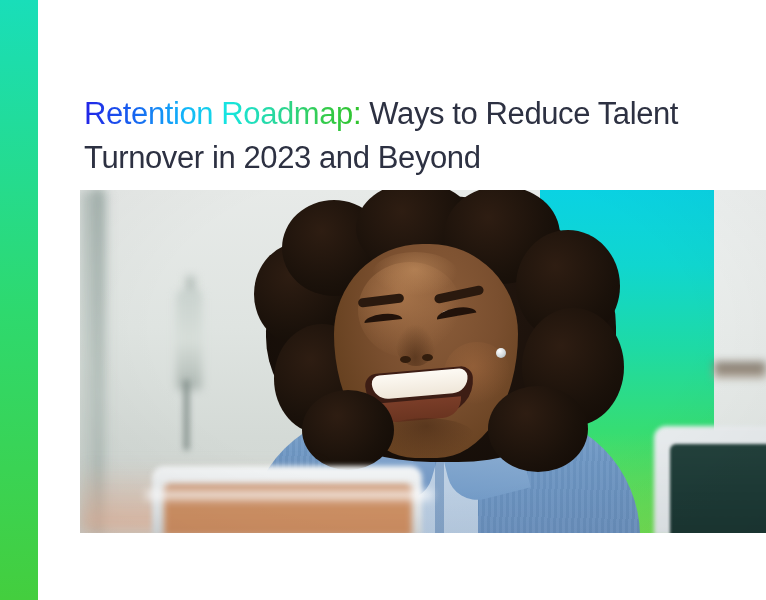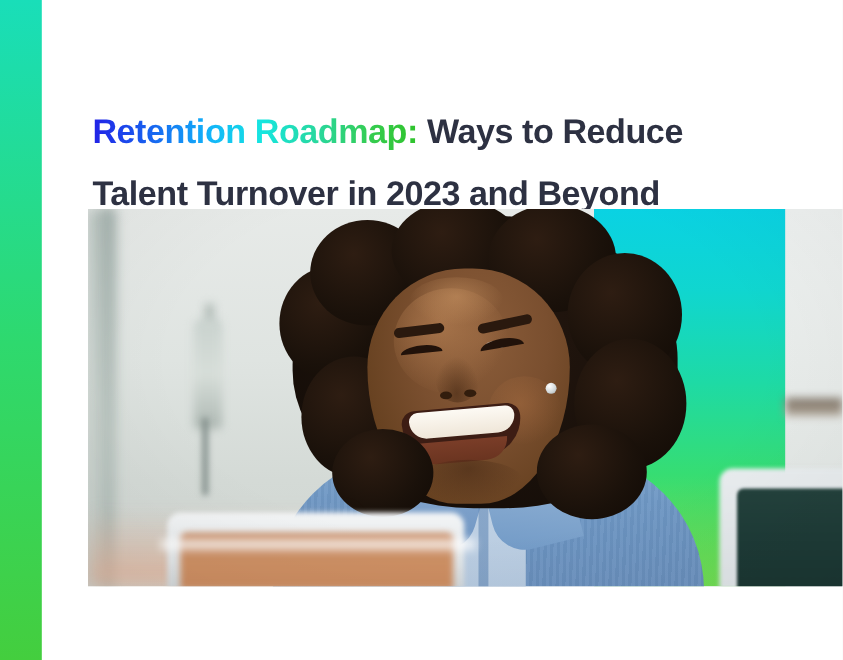--- a/index.html
+++ b/index.html
@@ -20,22 +20,22 @@
     position:absolute; left:0; top:0;
     width:38px; height:600px;
   }
 
   
   #heading {
     position:absolute;
     left:84px; top:92px;
     width:620px;
     font-size:31px;
-    font-weight:bold;
-    line-height:56px;
+    font-weight:normal;
+    line-height:44px;
     letter-spacing:-0.4px;
     color:#2d3142;
   }
   #heading .grad {
     background-image:linear-gradient(90deg,#2222e6 0%,#1764f0 18%,#12b4fa 36%,#16e6e0 52%,#2ad79a 70%,#35cc4e 86%,#2fc32b 100%);
     -webkit-background-clip:text;
     background-clip:text;
     color:transparent;
     -webkit-text-fill-color:transparent;
   }

